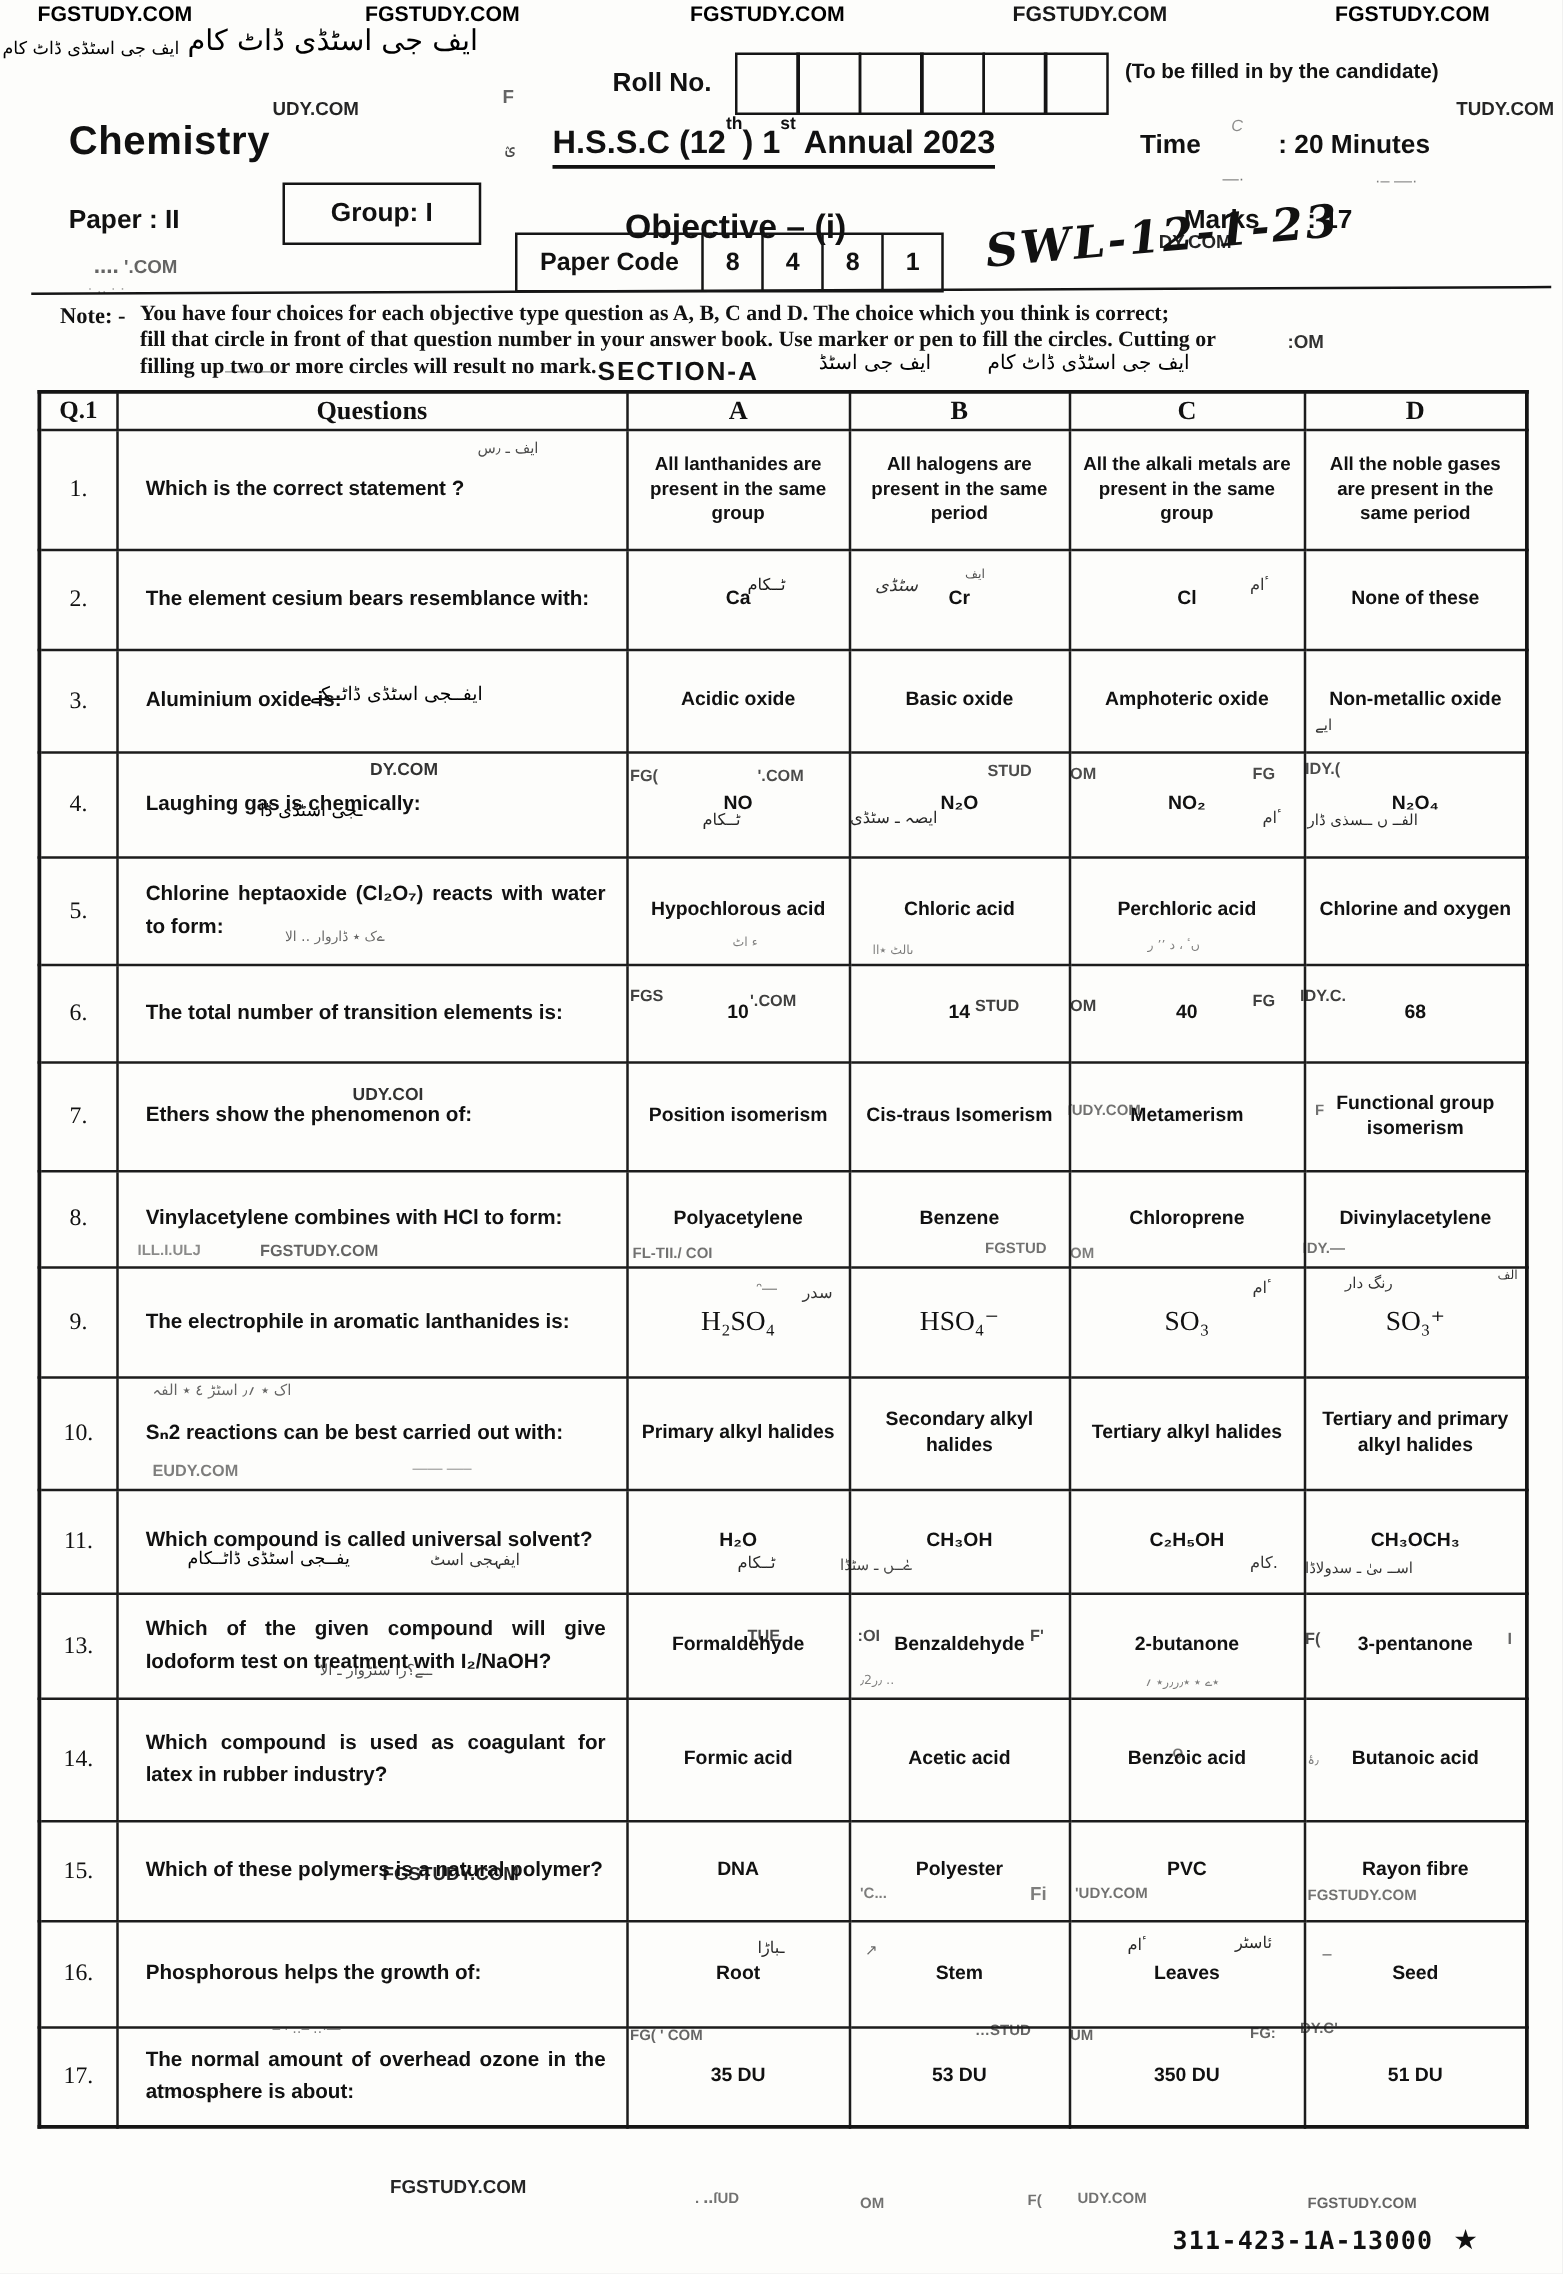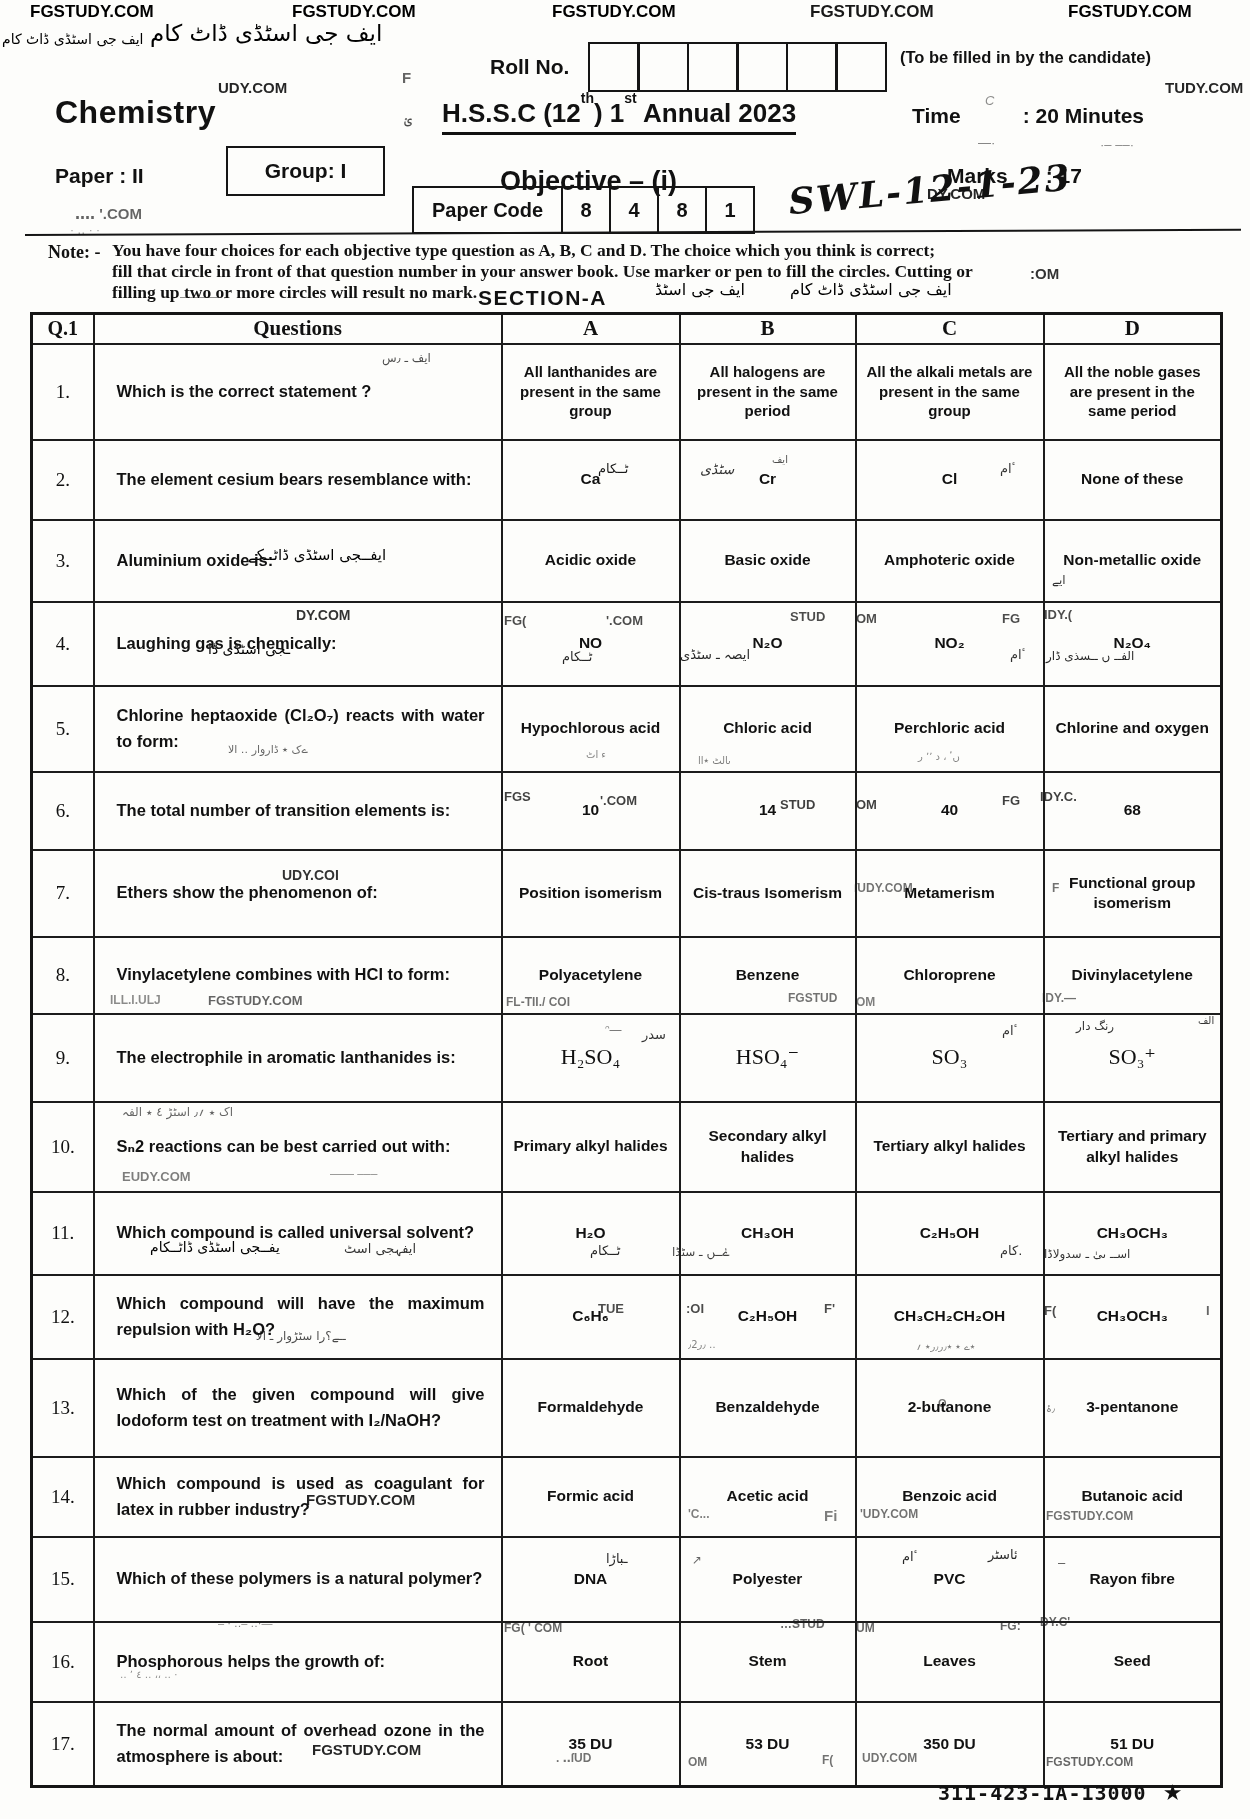--- a/index.html
+++ b/index.html
@@ -328,28 +328,20 @@
         </tr>
         <tr>
           <td class="no">11.</td>
           <td class="q">Which compound is called universal solvent?</td>
           <td class="opt">H₂O</td>
           <td class="opt">CH₃OH</td>
           <td class="opt">C₂H₅OH</td>
           <td class="opt">CH₃OCH₃</td>
         </tr>
         <tr>
-          <td class="no">12.</td>
-          <td class="q">Which compound will have the maximum repulsion with H₂O?</td>
-          <td class="opt">C₆H₆</td>
-          <td class="opt">C₂H₅OH</td>
-          <td class="opt">CH₃CH₂CH₂OH</td>
-          <td class="opt">CH₃OCH₃</td>
-        </tr>
-        <tr>
           <td class="no">13.</td>
           <td class="q">Which of the given compound will give Iodoform test on treatment with I₂/NaOH?</td>
           <td class="opt">Formaldehyde</td>
           <td class="opt">Benzaldehyde</td>
           <td class="opt">2-butanone</td>
           <td class="opt">3-pentanone</td>
         </tr>
         <tr>
           <td class="no">14.</td>
           <td class="q">Which compound is used as coagulant for latex in rubber industry?</td>

